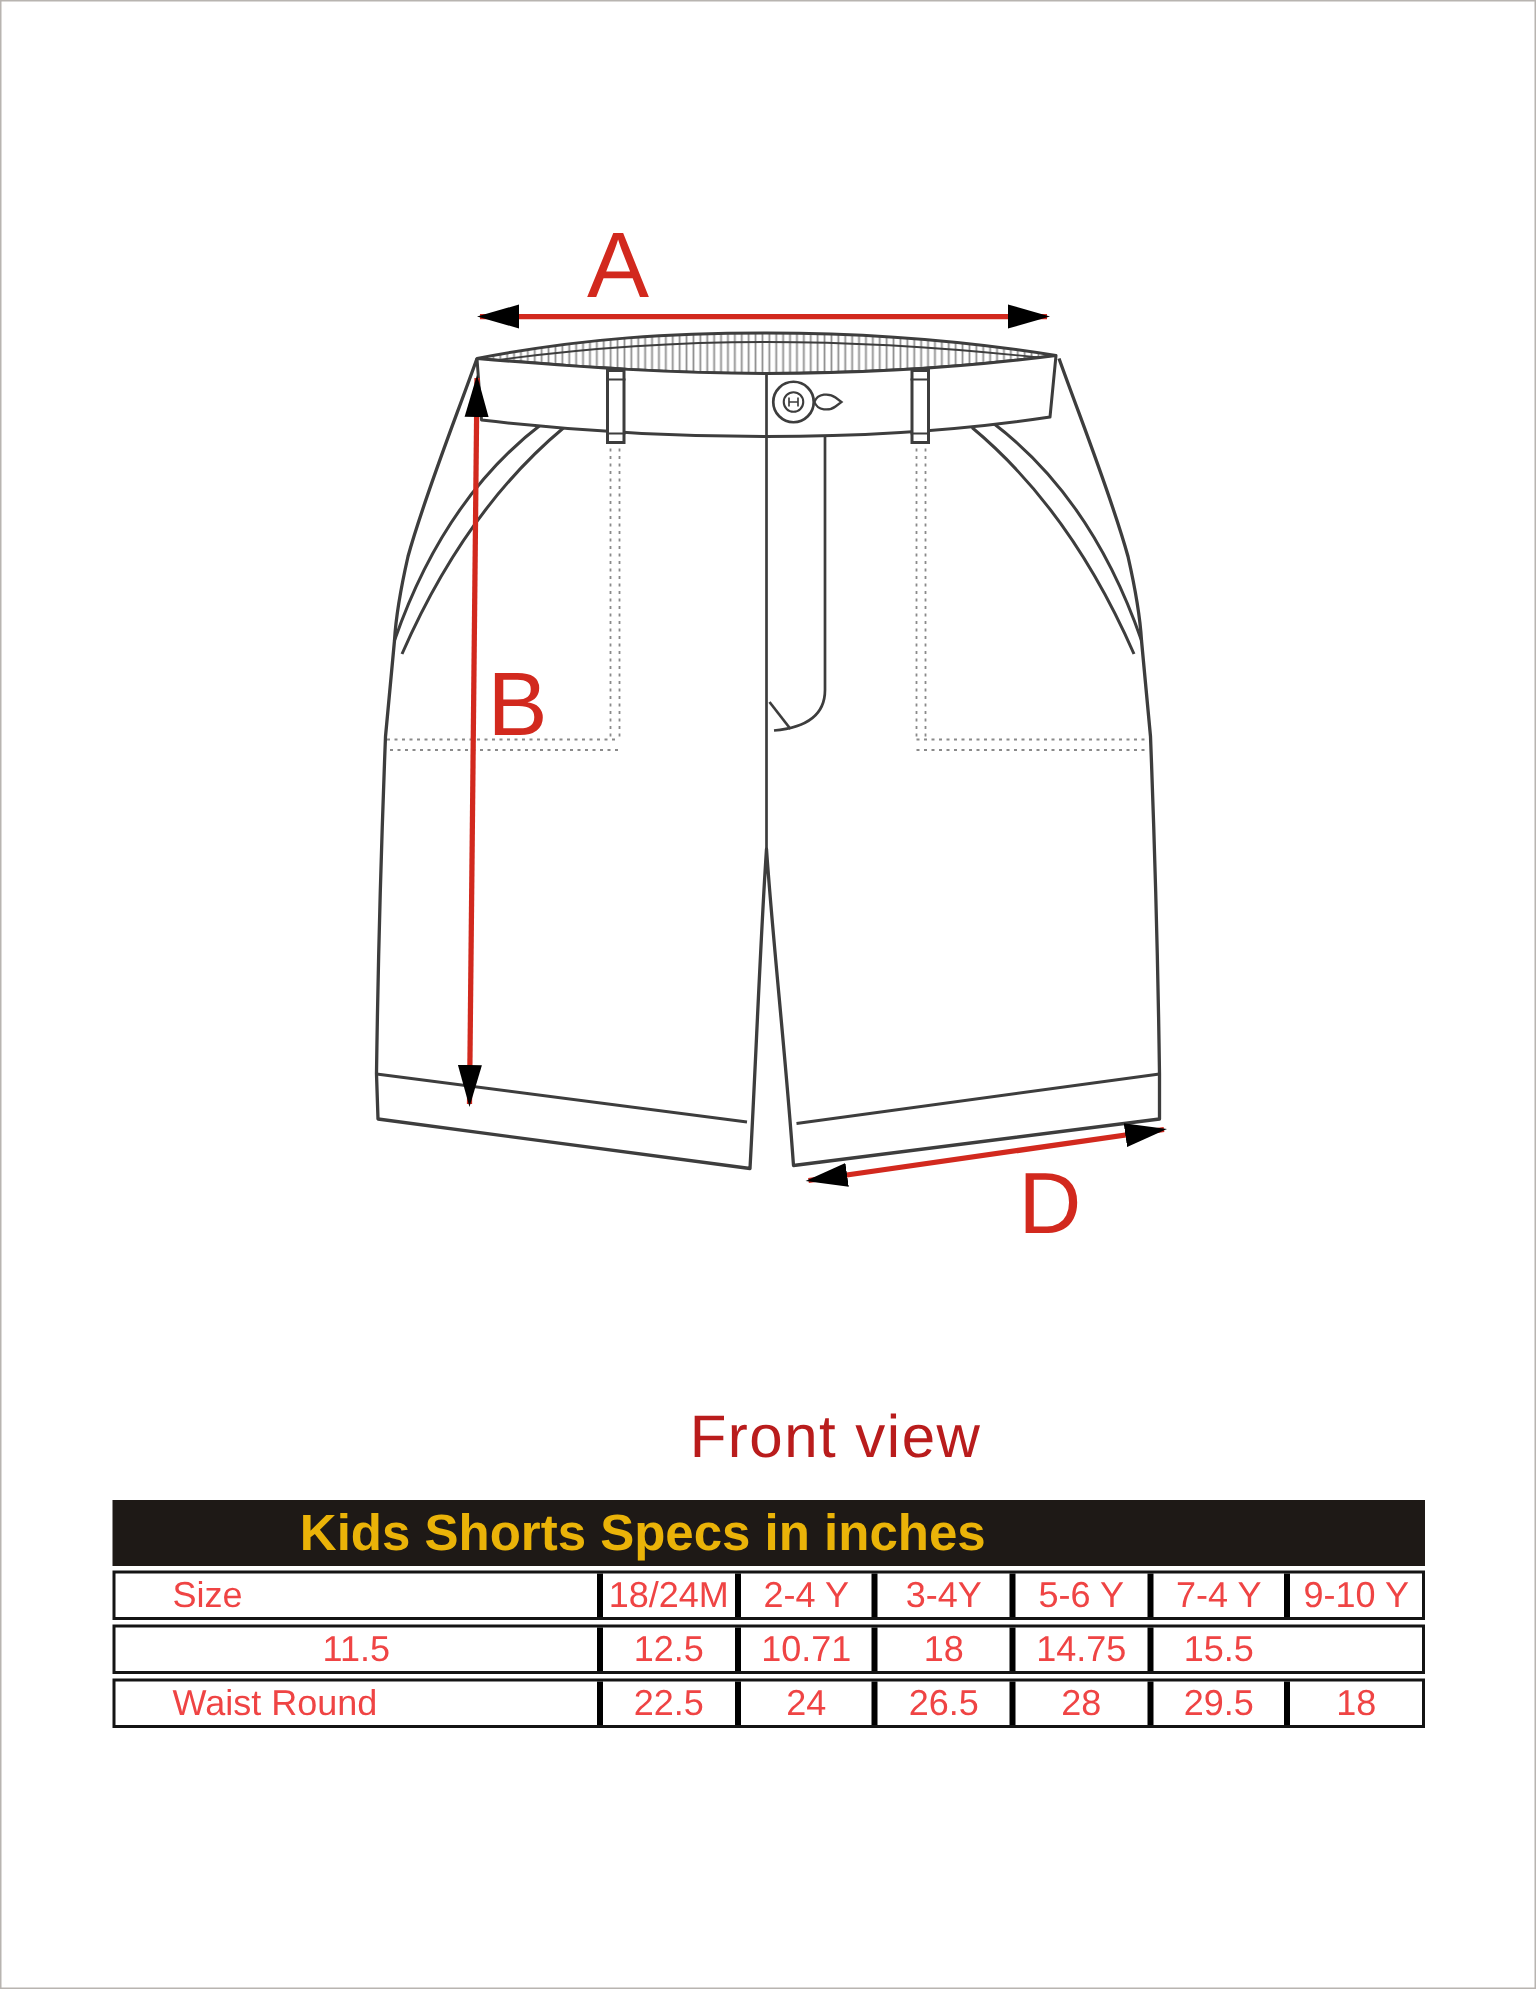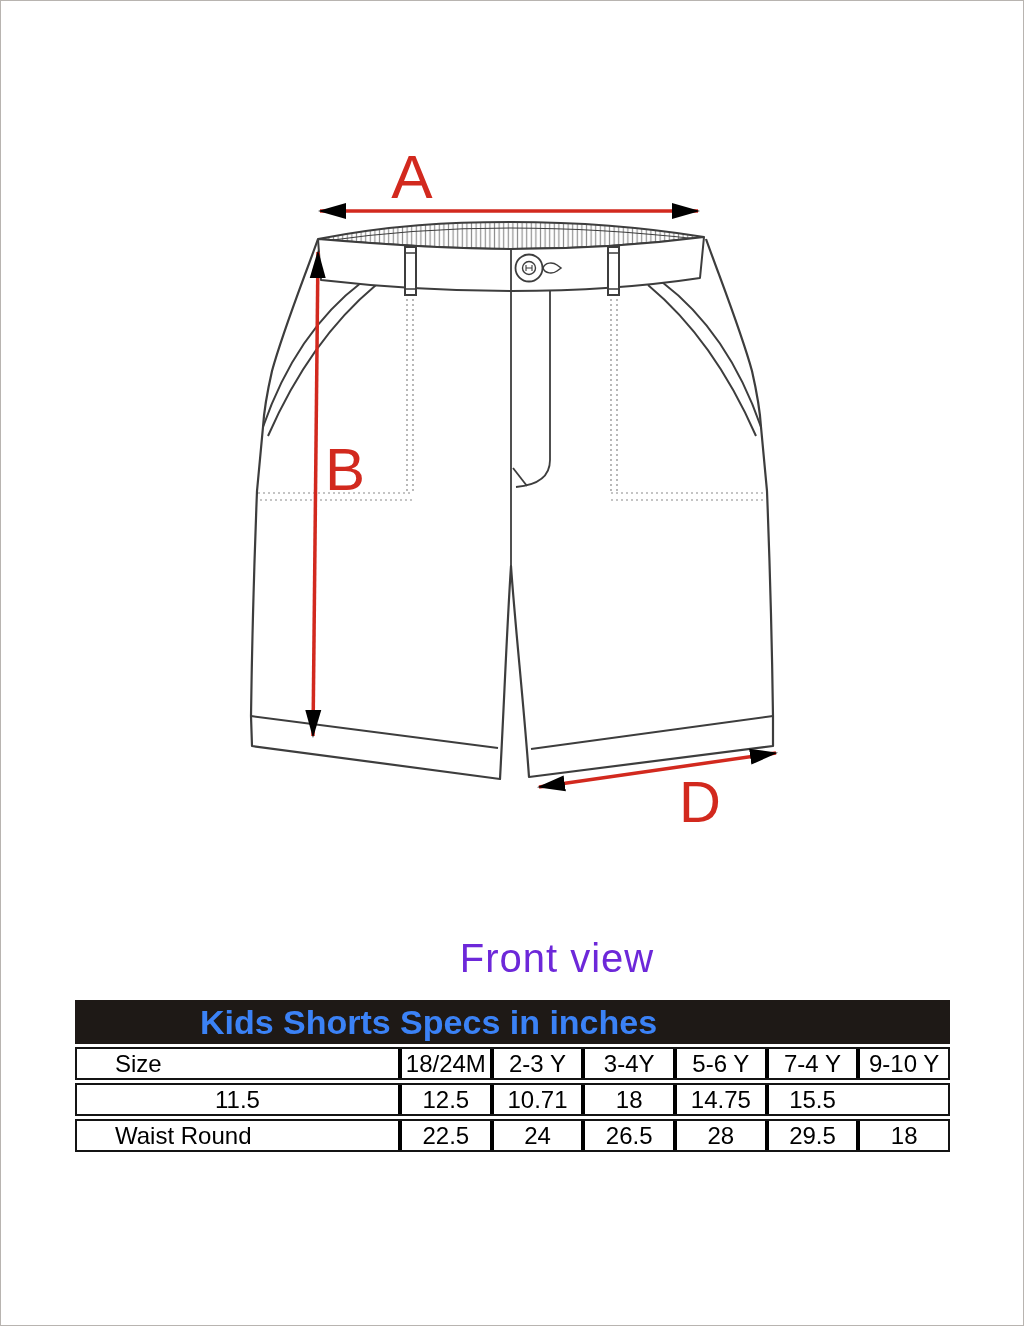--- a/index.html
+++ b/index.html
@@ -9,42 +9,42 @@
     background:#ffffff;
     font-family:"Liberation Sans", sans-serif;
     box-shadow: inset 0 0 0 1px #b8b4b0;
     overflow:hidden;
   }
   .diagram-svg{position:absolute;top:0;left:0;}
   .front-view-caption{
     position:absolute;top:936px;left:0;width:1024px;
     padding-left:90px;box-sizing:border-box;
     text-align:center;
-    font-size:40px;color:#6d28d9;letter-spacing:1px;
+    font-size:40px;color:#b91c1c;letter-spacing:1px;
   }
   .spec-table{
     position:absolute;top:1000px;left:75px;width:875px;
   }
   .spec-header{
-    background:#1e1916;color:#3b82f6;
+    background:#1e1916;color:#eab308;
     height:44px;line-height:44px;
     font-size:34px;font-weight:600;
     text-align:center;
   }
   .spec-header > span{display:inline-block;transform:translateX(-84px);}
   .spec-row{
     display:grid;
     grid-template-columns:321px repeat(6,1fr);
     border:2px solid #141414;
     margin-top:3px;
     background:#ffffff;
   }
   .spec-row .cell{
     height:29px;line-height:29px;
-    font-size:24px;color:#000000;
+    font-size:24px;color:#ef4444;
     text-align:center;
     overflow:hidden;white-space:nowrap;
   }
   .spec-row .cell + .cell{border-left:4px solid #000000;}
   .spec-row .cell.label{text-align:left;padding-left:38px;}
 </style>
 </head>
 <body>
 
 <div class="page">
@@ -156,21 +156,21 @@
   <div class="front-view-caption">Front view</div>
 
   <div class="spec-table">
     <div class="spec-header">
       <span>Kids Shorts Specs in inches</span>
     </div>
 
     <div class="spec-row">
       <div class="cell label">Size</div>
       <div class="cell">18/24M</div>
-      <div class="cell">2-3 Y</div>
+      <div class="cell">2-4 Y</div>
       <div class="cell">3-4Y</div>
       <div class="cell">5-6 Y</div>
       <div class="cell">7-4 Y</div>
       <div class="cell">9-10 Y</div>
     </div>
 
     <div class="spec-row">
       <div class="cell">11.5</div>
       <div class="cell">12.5</div>
       <div class="cell">10.71</div>

